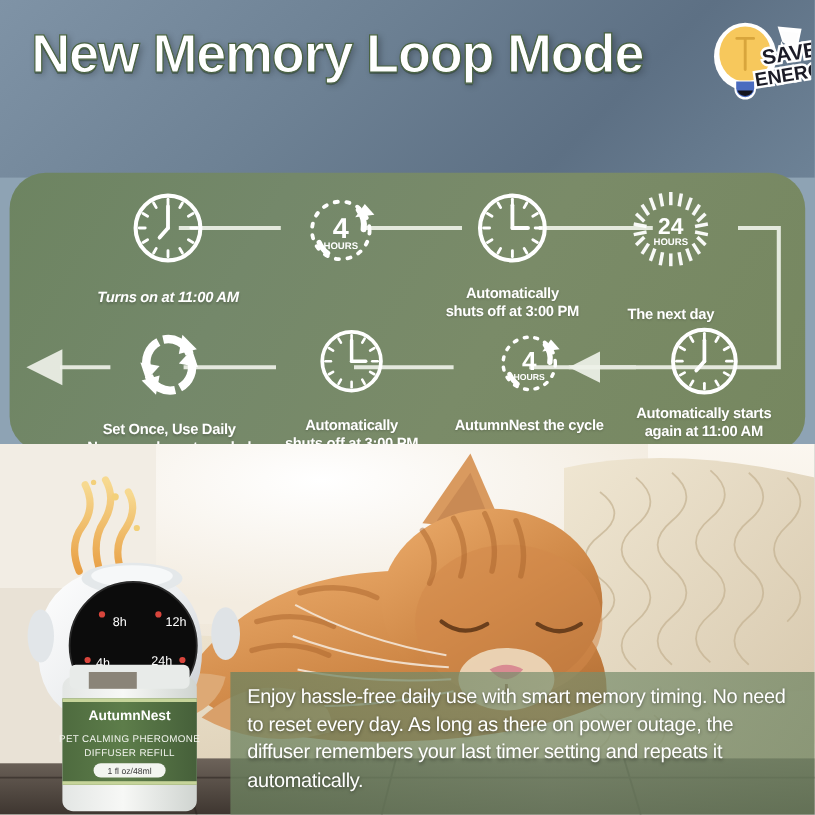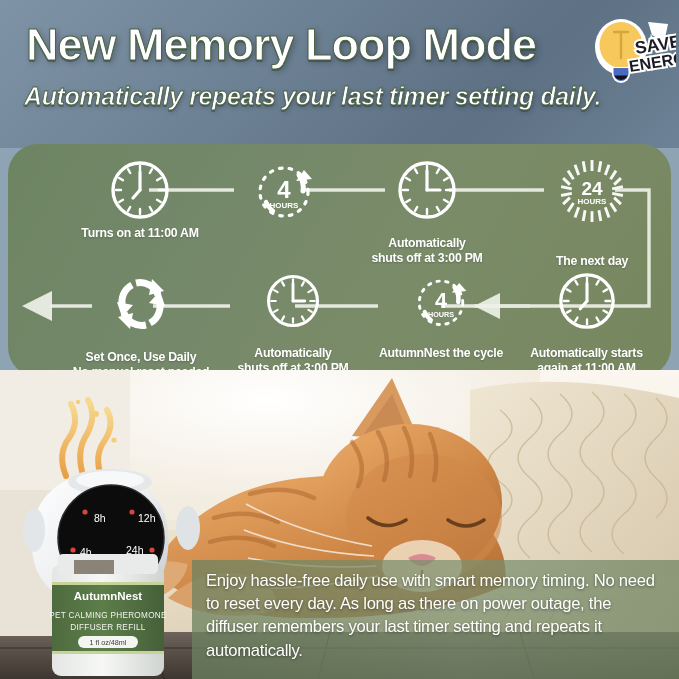--- a/index.html
+++ b/index.html
@@ -74,21 +74,20 @@
     text-shadow:0 1px 3px rgba(0,0,0,.45);
   }
 </style>
 </head>
 <body>
 
 <div id="stage">
 
   <div class="header">
     <div class="title">New Memory Loop Mode</div>
-    <div class="subtitle">Automatically repeats your last timer setting daily.</div>
 
     <svg class="energy-badge" viewBox="0 0 88 78">
       <g>
         <ellipse cx="33" cy="33" rx="26" ry="28" fill="#ffffff"></ellipse>
         <ellipse cx="33" cy="31" rx="21.5" ry="23" fill="#f7c85c"></ellipse>
         <path d="M24 53 h18 v7 a9 9 0 0 1 -18 0 z" fill="#ffffff"></path>
         <path d="M25.5 54 h15 v5.5 a7.5 7.5 0 0 1 -15 0 z" fill="#4a6bbf"></path>
         <path d="M26.5 61.5 a7 7 0 0 0 13 0 z" fill="#14141e"></path>
         <path d="M33 18 v26 M26 18 h14" stroke="#d8a53c" stroke-width="2.4" fill="none" stroke-linecap="round"></path>
       </g>
@@ -140,21 +139,21 @@
           <line x1="52.8" y1="20" x2="49" y2="22.2"></line>
             <line x1="15" y1="41.8" x2="11.2" y2="44"></line>
           <line x1="20" y1="11.2" x2="22.2" y2="15"></line>
             <line x1="41.8" y1="49" x2="44" y2="52.8"></line>
           <line x1="11.2" y1="20" x2="15" y2="22.2"></line>
             <line x1="49" y1="41.8" x2="52.8" y2="44"></line>
         </g>
         <path d="M32 32 V14" stroke="#ffffff" stroke-width="3.2" stroke-linecap="round"></path>
         <path d="M32 32 L25 40" stroke="#ffffff" stroke-width="3.2" stroke-linecap="round"></path>
       </svg>
-      <div class="node-label" style="margin-top:0;">Turns on at 11:00 AM</div>
+      <div class="node-label" style="margin-top:14px;font-style:italic;">Turns on at 11:00 AM</div>
     </div>
 
     <div class="node" style="left:196px; top:14px; width:160px;">
       <svg class="node-ico" width="64" height="64" viewBox="0 0 64 64">
         <circle cx="32" cy="34" r="24" fill="none" stroke="#ffffff" stroke-width="3.2" stroke-dasharray="2.6 7.2" stroke-linecap="round"></circle>
         <path d="M47 17 a21 21 0 0 1 4 16" fill="none" stroke="#ffffff" stroke-width="5" stroke-linecap="round"></path>
         <polygon points="52,12 60,21 44,23" fill="#ffffff"></polygon>
         <path d="M14 44 a21 21 0 0 0 7 9" fill="none" stroke="#ffffff" stroke-width="4.4" stroke-linecap="round"></path>
         <text x="32" y="40" text-anchor="middle" font-family="Liberation Sans, sans-serif" font-size="24" font-weight="bold" fill="#ffffff">4</text>
         <text x="32" y="49.5" text-anchor="middle" font-family="Liberation Sans, sans-serif" font-size="8" font-weight="bold" fill="#ffffff">HOURS</text>
@@ -177,21 +176,21 @@
             <line x1="41.8" y1="49" x2="44" y2="52.8"></line>
           <line x1="11.2" y1="20" x2="15" y2="22.2"></line>
             <line x1="49" y1="41.8" x2="52.8" y2="44"></line>
         </g>
         <path d="M32 32 V13" stroke="#ffffff" stroke-width="3.2" stroke-linecap="round"></path>
         <path d="M32 32 H45" stroke="#ffffff" stroke-width="3.2" stroke-linecap="round"></path>
       </svg>
       <div class="node-label" style="margin-top:10px;">Automatically<br>shuts off at 3:00 PM</div>
     </div>
 
-    <div class="node" style="left:509px; top:14px; width:150px;">
+    <div class="node" style="left:476px; top:14px; width:150px;">
       <svg class="node-ico" width="64" height="64" viewBox="0 0 64 64">
         <g stroke="#ffffff" stroke-width="2.9" stroke-linecap="butt" opacity=".95">
           <line x1="32" y1="2" x2="32" y2="13"></line>
           <line x1="40.8" y1="3.2" x2="38.9" y2="14"></line>
           <line x1="49" y1="6.8" x2="45.3" y2="17"></line>
           <line x1="56" y1="12.6" x2="50.5" y2="21.2"></line>
           <line x1="60.9" y1="20.1" x2="54.1" y2="26.6"></line>
           <line x1="62.9" y1="28.7" x2="52.2" y2="30.8"></line>
           <line x1="62.9" y1="37.5" x2="52.2" y2="35.4"></line>
           <line x1="60.9" y1="46.1" x2="54.1" y2="39.6"></line>
@@ -278,21 +277,21 @@
           <line x1="52.8" y1="20" x2="49" y2="22.2"></line>
             <line x1="15" y1="41.8" x2="11.2" y2="44"></line>
           <line x1="20" y1="11.2" x2="22.2" y2="15"></line>
             <line x1="41.8" y1="49" x2="44" y2="52.8"></line>
           <line x1="11.2" y1="20" x2="15" y2="22.2"></line>
             <line x1="49" y1="41.8" x2="52.8" y2="44"></line>
         </g>
         <path d="M32 32 V14" stroke="#ffffff" stroke-width="3.2" stroke-linecap="round"></path>
         <path d="M32 32 L25 40" stroke="#ffffff" stroke-width="3.2" stroke-linecap="round"></path>
       </svg>
-      <div class="node-label" style="margin-top:10px;">Automatically starts<br>again at 11:00 AM</div>
+      <div class="node-label" style="">Automatically starts<br>again at 11:00 AM</div>
     </div>
   </div>
 
   <div class="photo-area">
     <svg class="cat-photo" viewBox="0 0 679 309">
       <defs>
         <linearGradient id="bgsoft" x1="0" y1="0" x2="0" y2="1">
           <stop offset="0" stop-color="#fbf7f0"></stop>
             <stop offset="1" stop-color="#e6dac6"></stop>
         </linearGradient>

